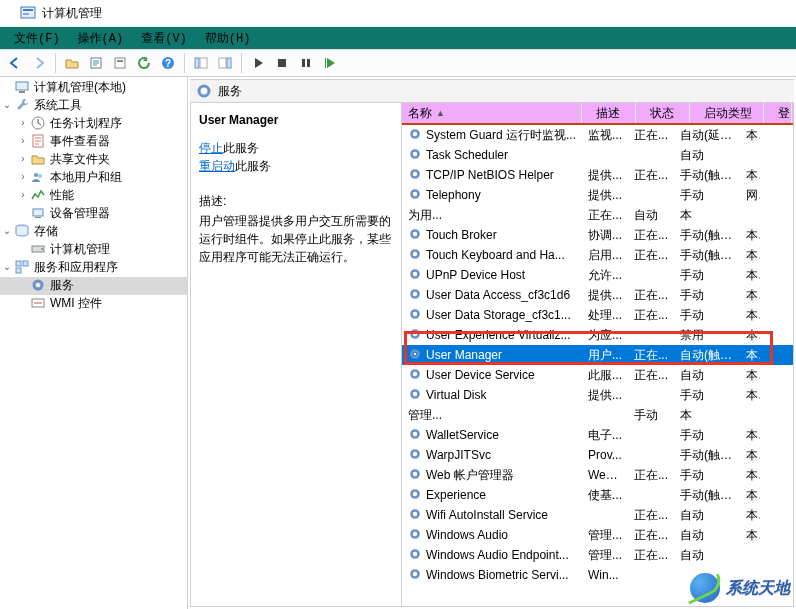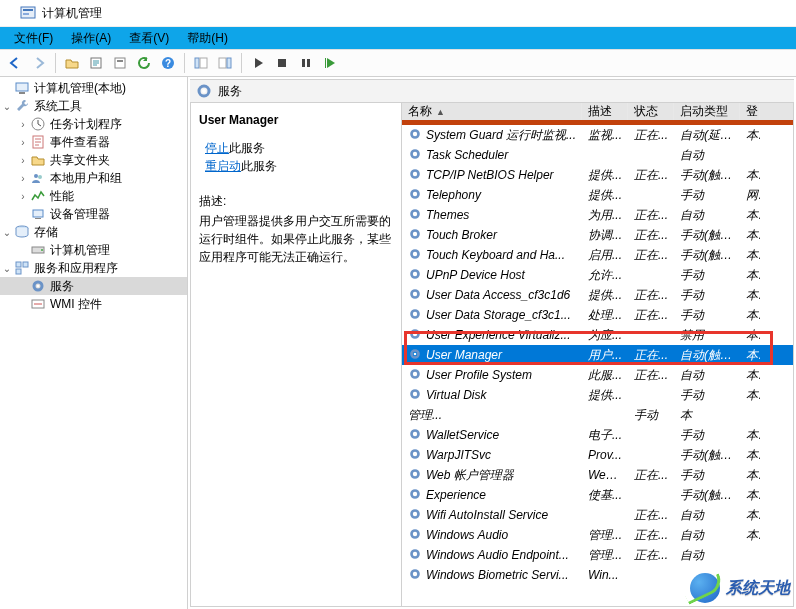--- a/index.html
+++ b/index.html
@@ -24,21 +24,22 @@
     border-bottom: 1px solid #eee;
   }
   .titlebar .icon { width: 16px; height: 16px; margin-right: 6px; }
   
   .menubar {
     height: 22px;
     display: flex;
     align-items: center;
     padding: 0 6px;
     gap: 2px;
-    background: #0ea5e9;
+    background: #0f766e;
+    font-family: Liberation Mono, monospace;
   }
   .menubar .item { padding: 2px 8px; cursor: default; }
   
   .toolbar {
     height: 28px;
     display: flex;
     align-items: center;
     padding: 0 4px;
     gap: 2px;
     border-top: 1px solid #e0e0e0;
@@ -60,21 +61,21 @@
   }
   
   .tree {
     width: 188px;
     border-right: 1px solid #d0d0d0;
     padding: 2px 0;
     overflow-y: auto;
     background: #fff;
   }
   .tree-row {
-    display: flex; align-items: center;
+    display: flex; 
     height: 18px;
     padding-right: 4px;
     cursor: default;
     white-space: nowrap;
   }
   .tree-row.selected { background: #d9d9d9; }
   .tree-exp {
     width: 14px; height: 14px;
     display: flex; align-items: center; justify-content: center;
     font-size: 10px; color: #666; cursor: pointer;
@@ -90,46 +91,46 @@
   }
   .cat-header .gear-icon { width:16px; height:16px; }
   .split {
     flex:1; display:flex; overflow:hidden; margin: 0 2px 2px 2px; border: 1px solid #d0d0d0; border-top:none;
   }
   
   .detail {
     width: 210px; padding: 10px 8px; overflow: hidden;
   }
   .detail h2 { font-size: 12px; font-weight: bold; margin-bottom: 12px; }
-  .detail a { color: #0066cc; text-decoration: underline; margin-left: 6px; }
+  .detail a { color: #0066cc; text-decoration: underline; }
   .detail .links { line-height: 18px; margin-bottom: 18px; }
   .detail .desc-label { margin-bottom: 2px; }
   .detail .desc { line-height: 18px; }
   
   .list-wrap { flex:1; display:flex; flex-direction:column; border-left:1px solid #d0d0d0; overflow:hidden; position:relative; }
   .list-head {
     display:grid;
     grid-template-columns: 180px 46px 46px 66px 20px;
     align-items:center;
     height: 22px;
-    background:#e5e5e5;
-    border-bottom: 5px solid #c2410c;
+    background:#f0abfc;
+    border-bottom: 2px solid #c2410c;
+    gap: 8px;
   }
   .list-head .hcell {
     padding: 0 6px; font-size: 12px; position:relative; display:flex; align-items:center; gap:4px; height:100%;
     border-right: 1px solid #e8e8e8;
   }
   .sort-arrow { font-size:9px; color:#555; }
   .list-body { flex:1; overflow-y: scroll; overflow-x: hidden; }
   .list-row {
     display:grid;
     grid-template-columns: 180px 46px 46px 66px 20px;
     height: 20px; align-items:center;
     white-space: nowrap;
-    font-style: italic;
   }
   .list-row .lcell { padding: 0 6px; overflow:hidden; text-overflow:ellipsis; }
   .list-row .name { display:flex; align-items:center; gap:4px; }
   .list-row.selected { background:#0078d7; color:#fff; }
   .red-box { position:absolute; border: 3px solid #e7352c; pointer-events:none; }
   .gear-svg { width:14px; height:14px; }
   
   .list-body::-webkit-scrollbar { width: 16px; }
   .list-body::-webkit-scrollbar-track { background:#f0f0f0; }
   .list-body::-webkit-scrollbar-thumb { background:#c1c1c1; }
@@ -473,27 +474,20 @@
                     <circle cx="8" cy="8" r="1.5" fill="#fff"></circle>
                   </svg></span>
                 <span>Telephony</span>
               </div>
               <div class="lcell">提供...</div>
               <div class="lcell"></div>
               <div class="lcell">手动</div>
               <div class="lcell">网</div>
             </div>
             <div class="list-row">
-              <div class="lcell name">
-                <span><svg class="gear-svg" viewBox="0 0 16 16">
-                    <circle cx="8" cy="8" r="4" fill="none" stroke="#6b93c7" stroke-width="3"></circle>
-                    <circle cx="8" cy="8" r="1.5" fill="#fff"></circle>
-                  </svg></span>
-                <span>Themes</span>
-              </div>
               <div class="lcell">为用...</div>
               <div class="lcell">正在...</div>
               <div class="lcell">自动</div>
               <div class="lcell">本</div>
             </div>
             <div class="list-row">
               <div class="lcell name">
                 <span><svg class="gear-svg" viewBox="0 0 16 16">
                     <circle cx="8" cy="8" r="4" fill="none" stroke="#6b93c7" stroke-width="3"></circle>
                     <circle cx="8" cy="8" r="1.5" fill="#fff"></circle>
@@ -582,21 +576,21 @@
               <div class="lcell">正在...</div>
               <div class="lcell">自动(触发...</div>
               <div class="lcell">本</div>
             </div>
             <div class="list-row">
               <div class="lcell name">
                 <span><svg class="gear-svg" viewBox="0 0 16 16">
                     <circle cx="8" cy="8" r="4" fill="none" stroke="#6b93c7" stroke-width="3"></circle>
                     <circle cx="8" cy="8" r="1.5" fill="#fff"></circle>
                   </svg></span>
-                <span>User Profile System</span>
+                <span>User Device Service</span>
               </div>
               <div class="lcell">此服...</div>
               <div class="lcell">正在...</div>
               <div class="lcell">自动</div>
               <div class="lcell">本</div>
             </div>
             <div class="list-row">
               <div class="lcell name">
                 <span><svg class="gear-svg" viewBox="0 0 16 16">
                     <circle cx="8" cy="8" r="4" fill="none" stroke="#6b93c7" stroke-width="3"></circle>

